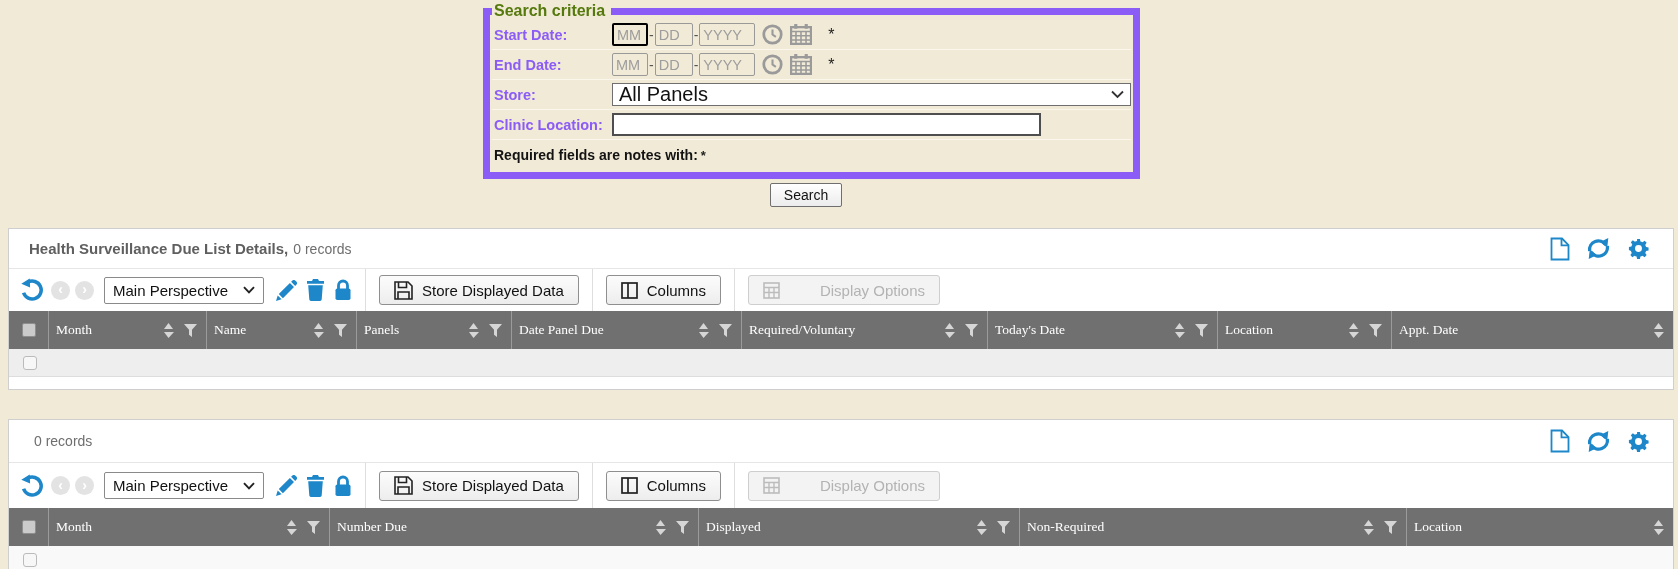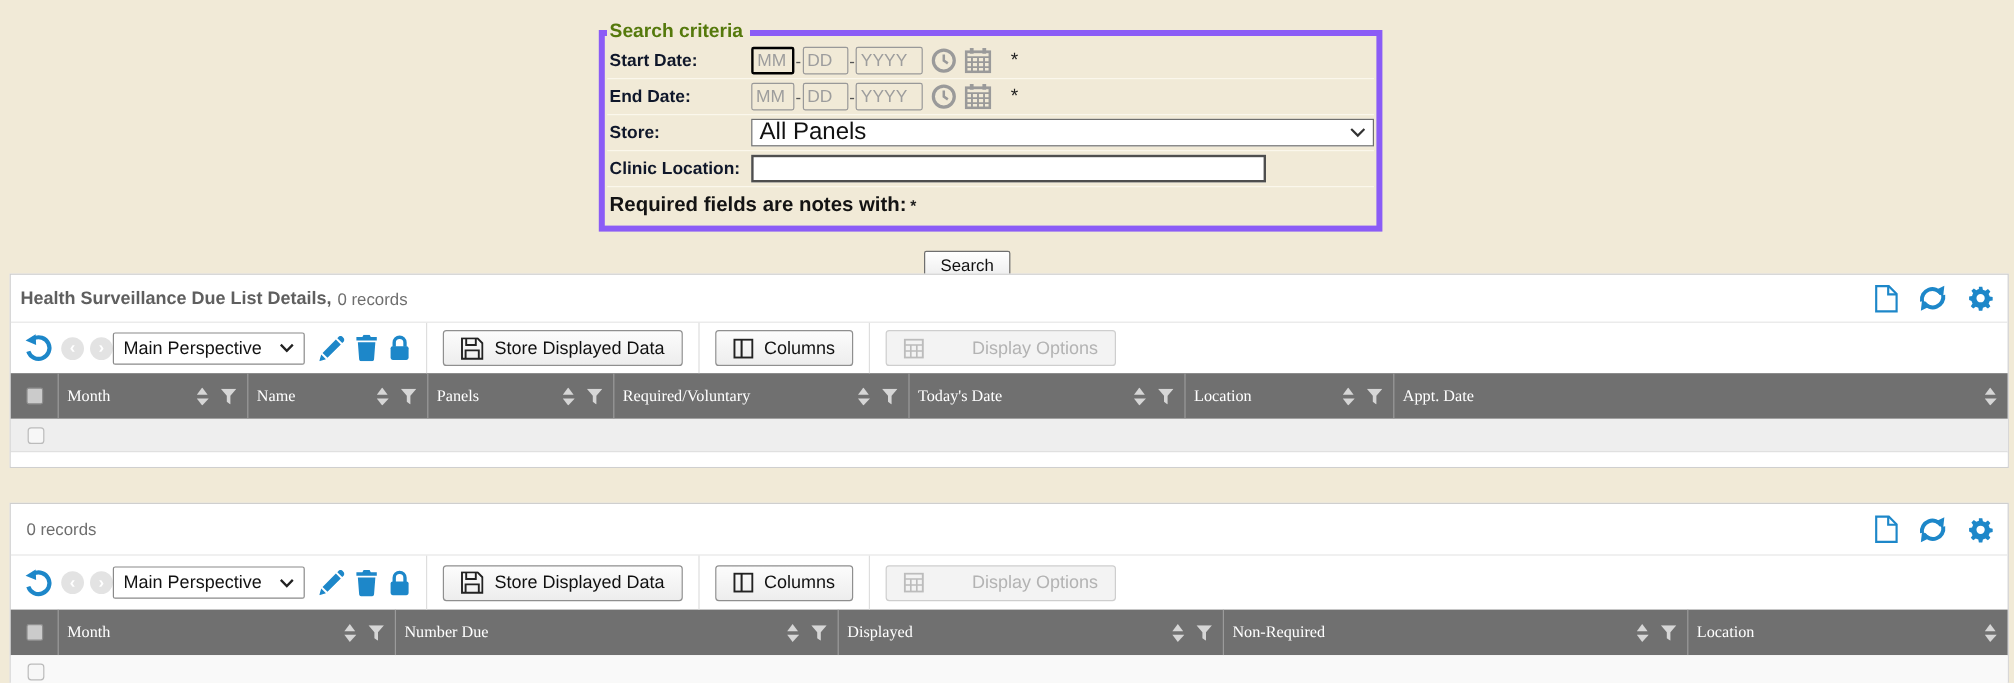--- a/index.html
+++ b/index.html
@@ -4,64 +4,64 @@
 <style>
   * { box-sizing: border-box; }
   html,body { margin:0; padding:0; }
   body {
     width:1678px; height:569px; position:relative; overflow:hidden;
     background:#f1ead7; font-family:"Liberation Sans", sans-serif; color:#222;
   }
 
   
   .search-wrap { position:absolute; left:483px; top:2px; width:646px; }
-  fieldset.search-fs { border:5px solid #8b5cf6; margin:16px; padding:0 2px 2px 2px; }
+  fieldset.search-fs { border:7px solid #8b5cf6; margin:0; padding:0 2px 2px 2px; }
   legend.search-legend { color:#55790c; font-weight:bold; font-size:16px; padding:0 6px 0 2px; margin-left:0; }
   .f-row { display:flex; align-items:center; min-height:30px; border-bottom:1px solid #fbf7ec; padding-left:2px; }
   .f-row:last-child { border-bottom:none; }
-  .f-label { width:118px; font-weight:bold; font-size:14.5px; color:#0f172a; flex:0 0 auto; }
+  .f-label { width:118px; font-weight:bold; font-size:14.5px; color:#8b5cf6; flex:0 0 auto; }
   .seg { height:23px; border:1px solid #999; border-radius:2px; background:transparent;
          font-family:"Liberation Sans",sans-serif; font-size:14.5px; color:#555; padding:0 3px; }
   .seg::placeholder { color:#9d9d9d; opacity:1; }
   .seg.mm { width:36px; } .seg.dd { width:38px; } .seg.yy { width:56px; }
   .seg.focused { border:2px solid #000; }
   .dash { margin:0 1px; color:#555; font-size:14px; }
   .date-icon { margin-left:7px; cursor:pointer; display:inline-flex; }
   .req-star { margin-left:16px; font-size:16px; color:#222; }
   .panel-select { width:519px; height:23px; border:1px solid #6f6f6f; background:#fff;
                   display:flex; align-items:center; font-size:20px; padding:0 6px; color:#111; }
   .panel-select .chev { margin-left:auto; display:inline-flex; }
   .clinic-input { width:429px; height:23px; border:2px solid #4e4e4e; background:#fff;
                   font-family:"Liberation Sans",sans-serif; font-size:14px; padding:0 4px; position:relative; }
-  .note-text { font-weight:bold; font-size:17px; color:#131313; }
+  .note-text { font-weight:bold; font-size:14px; color:#131313; }
   .note-star { font-size:13px; vertical-align:super; margin-left:3px; font-weight:bold; }
   .search-btn-row { text-align:center; margin-top:4px; }
   .search-btn { font-family:"Liberation Sans",sans-serif; font-size:14px; color:#111;
                 border:1px solid #6f6f6f; border-radius:2px; background:linear-gradient(#ffffff,#ececec);
                 padding:3px 13px; cursor:pointer; }
 
   
   .card { position:absolute; left:8px; width:1666px; background:#fff; border:1px solid #cfcfcf; }
   .card1 { top:228px; }
   .card2 { top:419px; }
-  .card-title { height:39px; display:flex; align-items:center; padding:0 8px; }
+  .card-title { height:39px; display:flex; align-items:center; padding:0 20px; }
   .card2 .card-title { height:42px; }
   .title-text { font-size:15px; font-weight:bold; color:#5f5f5f; }
   .records { font-size:14px; color:#6e6e6e; margin-left:5px; }
   .title-icons { margin-left:auto; display:flex; align-items:center; gap:16px; padding-right:3px; }
   .blue { color:#1d87c9; }
 
   .toolbar { height:43px; border-top:1px solid #e6e6e6; display:flex; align-items:center; padding:0 10px; }
   .card2 .toolbar { height:46px; }
   .tb-icon { display:inline-flex; align-items:center; cursor:pointer; }
   .circ { width:19px; height:19px; border-radius:50%; background:#e3e3e3; color:#fff;
           display:flex; align-items:center; justify-content:center; font-size:14px; font-weight:bold;
           line-height:1; padding-bottom:2px; }
   .persp { width:160px; height:27px; border:1px solid #8a8a8a; border-radius:2px; background:#fff;
-           display:flex; align-items:center; font-size:15px; padding:0 8px; margin:0 12px 0 0; color:#111; cursor:pointer;}
+           display:flex; align-items:center; font-size:15px; padding:0 8px; margin:0 12px 0 10px; color:#111; cursor:pointer;}
   .persp .chev { margin-left:auto; display:inline-flex; }
   .tb-sep { width:1px; align-self:stretch; background:#dedede; margin:0 13px; }
   .tb-btn { display:flex; align-items:center; gap:9px; border:1px solid #8f8f8f; background:linear-gradient(#fcfcfc,#ededed);
             border-radius:3px; height:30px; padding:0 14px; font-size:15px; color:#111;
             font-family:"Liberation Sans",sans-serif; cursor:pointer; }
   .tb-btn.disabled { border-color:#cecece; background:#f3f3f3; color:#b3b3b3; cursor:default;gap:40px; }
 
   .grid-header { height:38px; background:#707070; display:flex; overflow:hidden;font-family:Liberation Serif, serif; }
   .gh-cell { display:flex; align-items:center; border-right:1px solid #9b9b9b; color:#fff;
              font-size:13.5px; padding-left:7px; flex:0 0 auto; cursor:pointer; }
@@ -287,20 +287,32 @@
       <span class="gh-icons">
           <svg class="ghicon" width="11" height="15" viewBox="0 0 11 15">
             <path d="M5.5 0 10 6H1z"></path>
             <path d="M5.5 15 1 9h10z"></path>
           </svg>
           <svg class="ghicon" width="13" height="13" viewBox="0 0 13 13">
             <path d="M0 0h13L8 5.8V13L5 10.8V5.8z"></path>
           </svg>
         </span>
     </div>
+    <div class="gh-cell" style="width:230px">
+      <span>Date Panel Due</span>
+      <span class="gh-icons">
+          <svg class="ghicon" width="11" height="15" viewBox="0 0 11 15">
+            <path d="M5.5 0 10 6H1z"></path>
+            <path d="M5.5 15 1 9h10z"></path>
+          </svg>
+          <svg class="ghicon" width="13" height="13" viewBox="0 0 13 13">
+            <path d="M0 0h13L8 5.8V13L5 10.8V5.8z"></path>
+          </svg>
+        </span>
+    </div>
     <div class="gh-cell" style="width:246px">
       <span>Required/Voluntary</span>
       <span class="gh-icons">
           <svg class="ghicon" width="11" height="15" viewBox="0 0 11 15">
             <path d="M5.5 0 10 6H1z"></path>
             <path d="M5.5 15 1 9h10z"></path>
           </svg>
           <svg class="ghicon" width="13" height="13" viewBox="0 0 13 13">
             <path d="M0 0h13L8 5.8V13L5 10.8V5.8z"></path>
           </svg>

